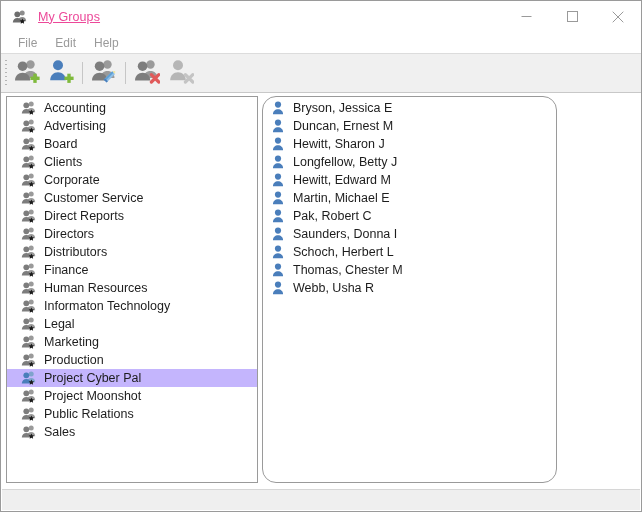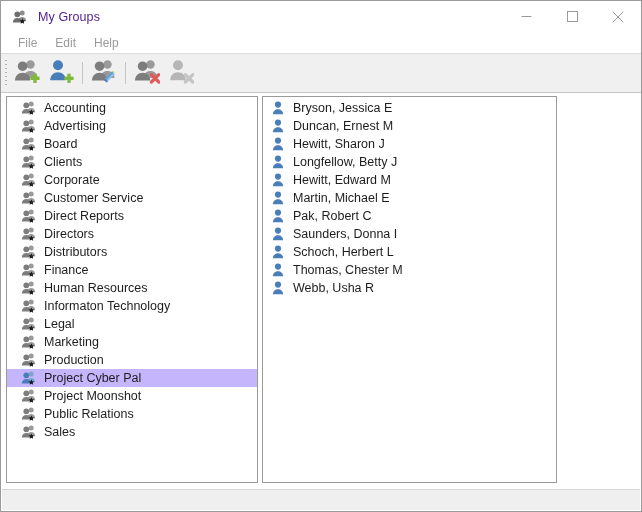--- a/index.html
+++ b/index.html
@@ -37,22 +37,23 @@
   .title-icon {
     margin-left: 11px;
     width: 16px;
     height: 16px;
     position: relative;
     flex: none;
   }
   .title-text {
     margin-left: 10px;
     font-size: 12.5px;
-    color: #4c1d95;
+    color: #ec4899;
     letter-spacing: .1px;
+    text-decoration: underline;
   }
   .win-buttons {
     position: absolute;
     right: 0;
     top: 0;
     height: 31px;
     display: flex;
   }
   .win-btn {
     width: 46px;
@@ -128,21 +129,21 @@
   .panel {
     position: absolute;
     top: 3px;
     bottom: 28px;
     border: 1px solid #9a9a9a;
     background: #ffffff;
     overflow: hidden;
     box-sizing: border-box;
   }
   .panel-left  { left: 5px;  width: 252px; }
-  .panel-right { left: 261px; width: 295px; }
+  .panel-right { left: 261px; width: 295px; border-radius: 14px; }
 
   .list {
     padding-top: 2px;
   }
   .row {
     height: 18px;
     display: flex;
     align-items: center;
     padding-left: 14px;
     box-sizing: border-box;

